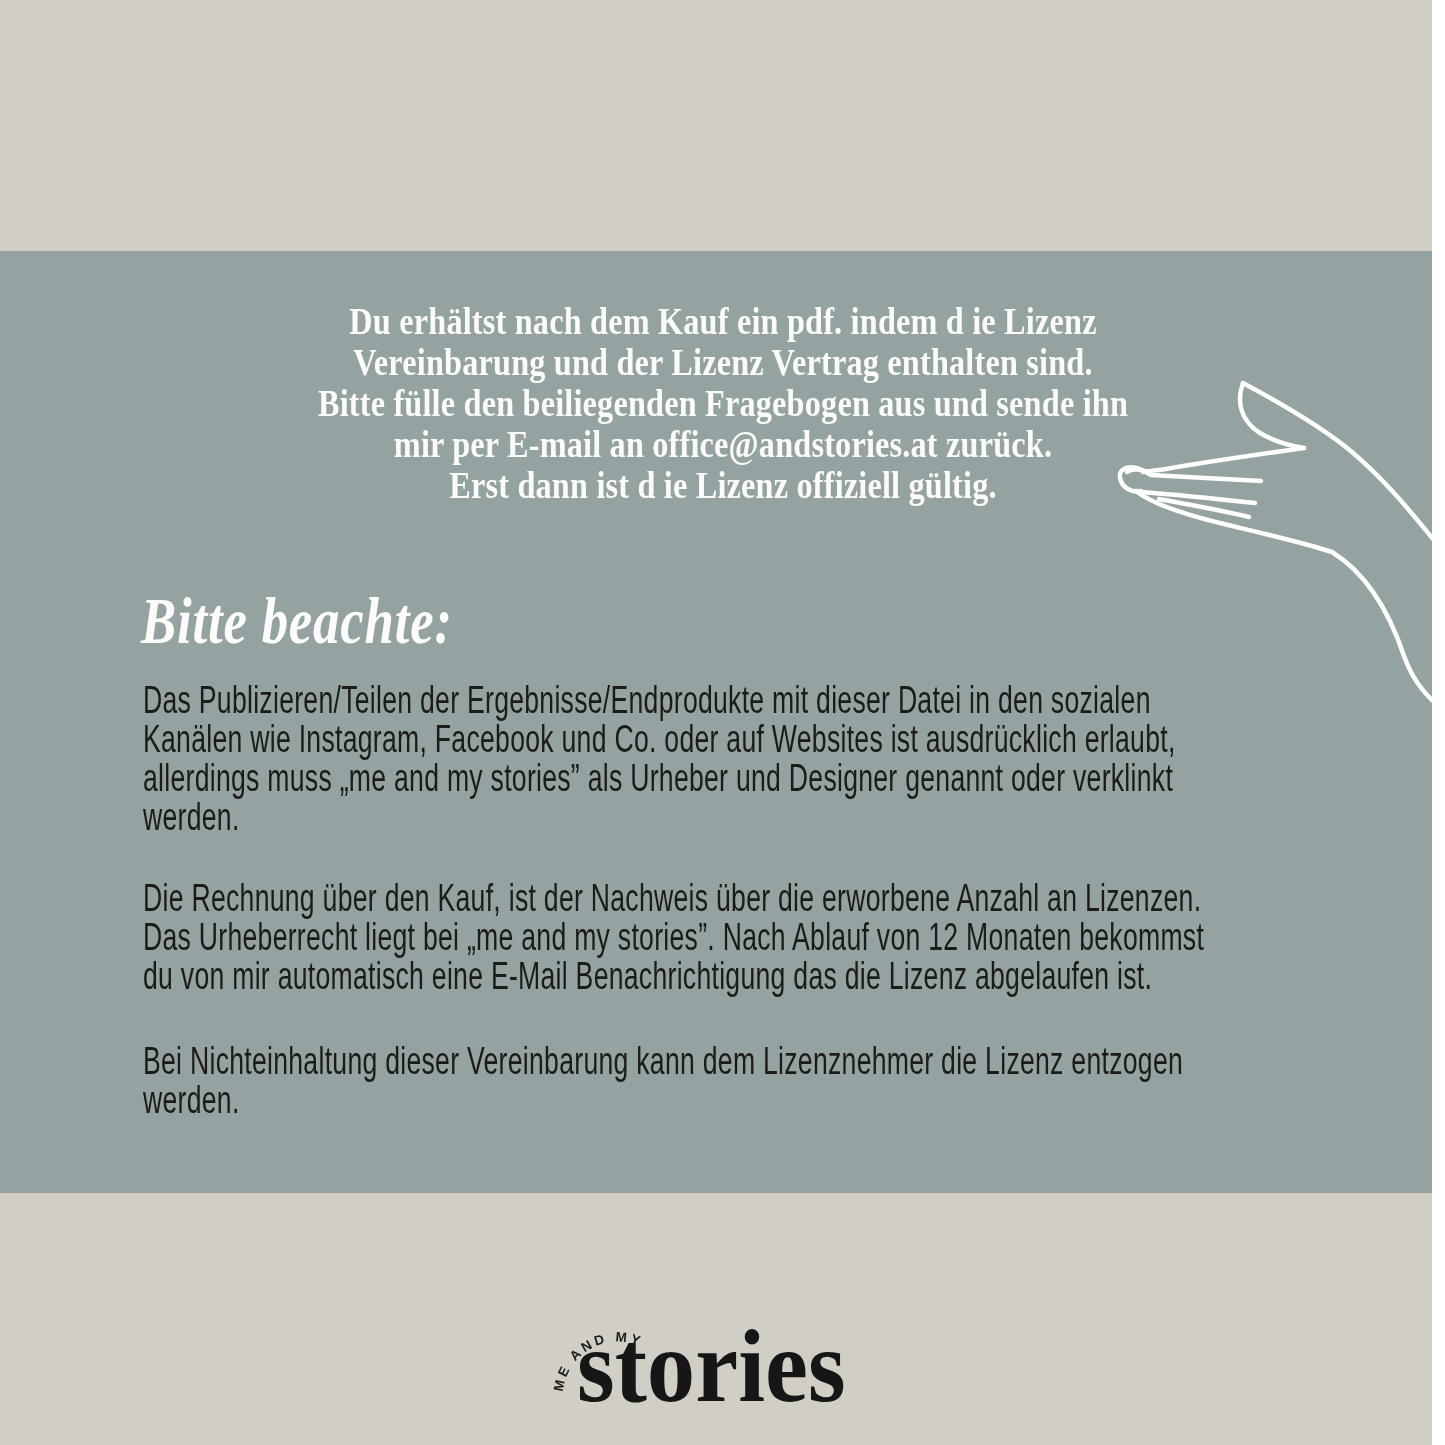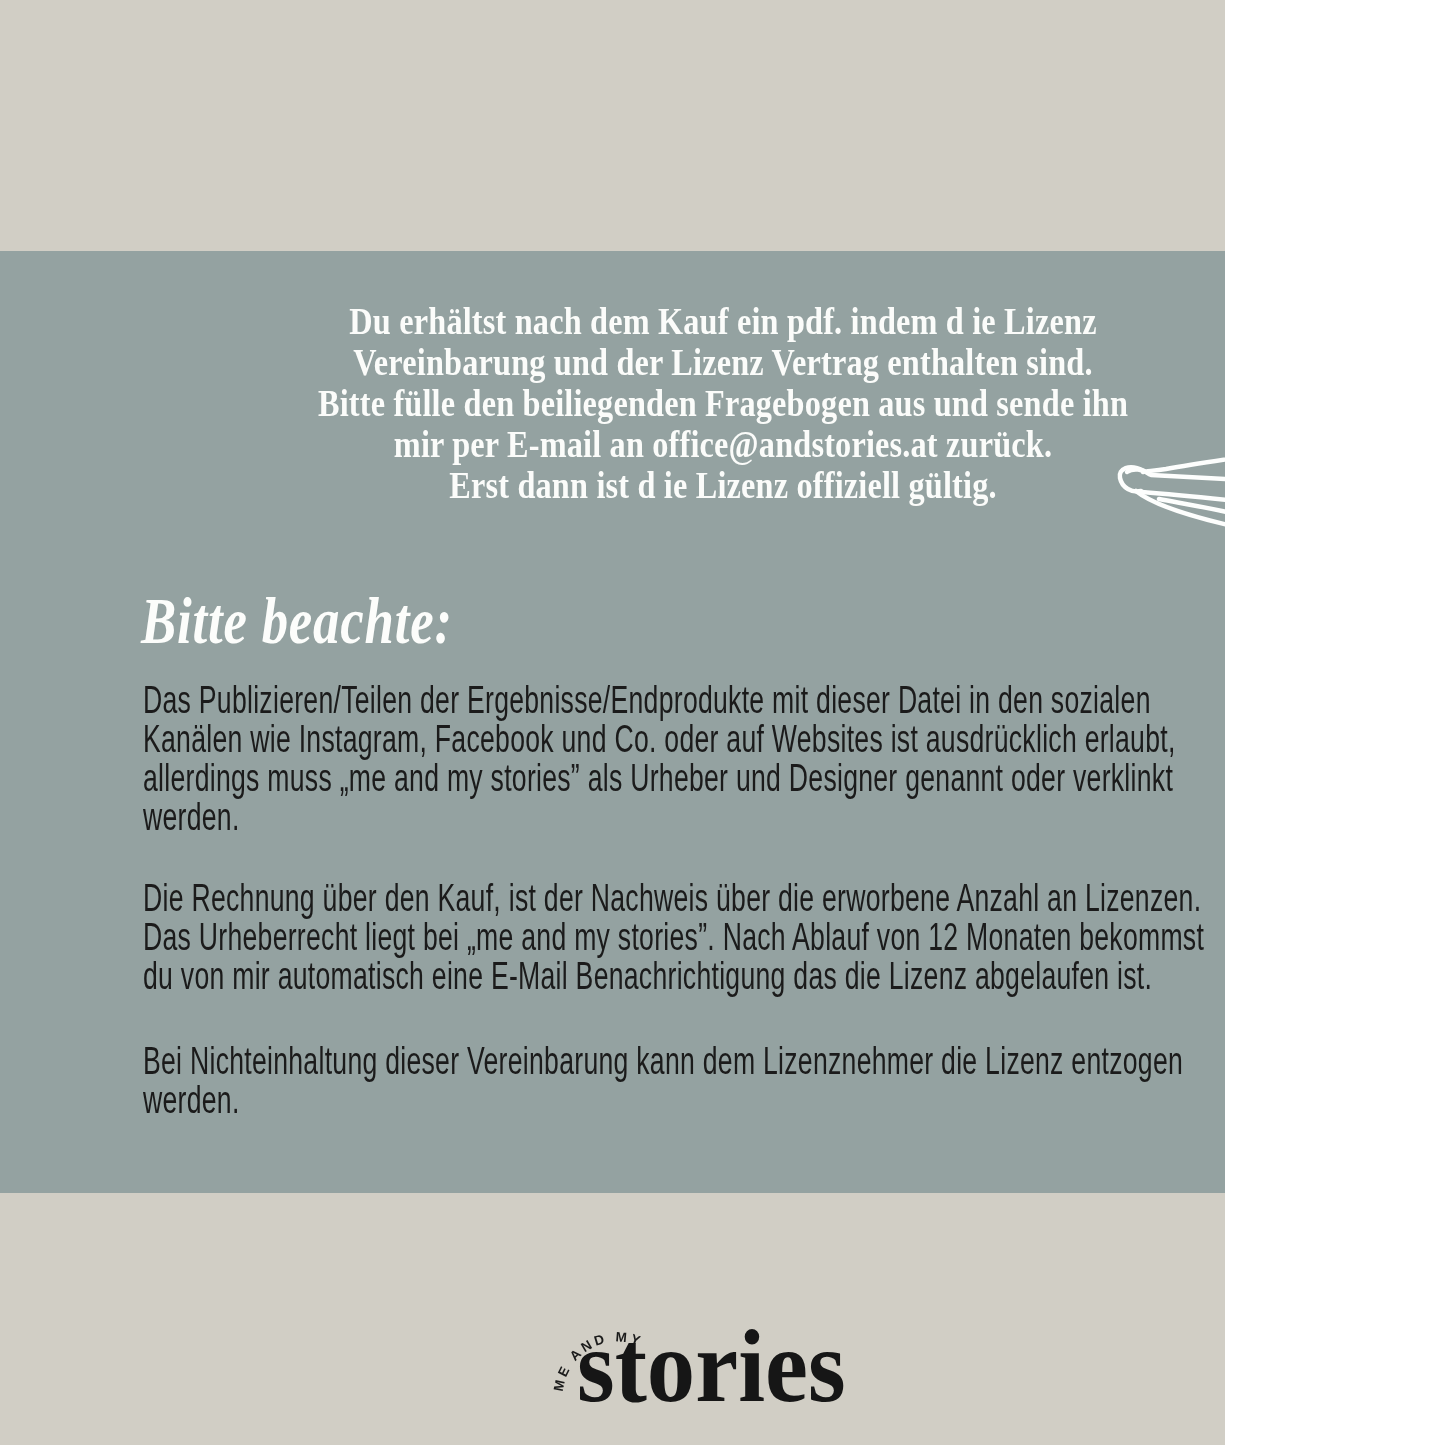--- a/index.html
+++ b/index.html
@@ -1,18 +1,18 @@
 <!DOCTYPE html>
 <html><head>
 <meta charset="utf-8">
 <style>
   html,body { margin:0; padding:0; background:#ffffff; }
   .canvas {
     position:relative;
-    width:1225px; height:1445px;
+    width:1432px; height:1445px;
     background:#D1CEC5;
     overflow:hidden;
     font-family:"Liberation Sans","DejaVu Sans",sans-serif;
   }
   .band { position:absolute; left:0; width:1445px; }
   .band.top    { top:0;      height:251px; background:#D1CEC5; }
   .band.middle { top:251px;  height:942px; background:#94A2A1; }
   .band.bottom { top:1193px; height:252px; background:#D1CEC5; }
 
   

